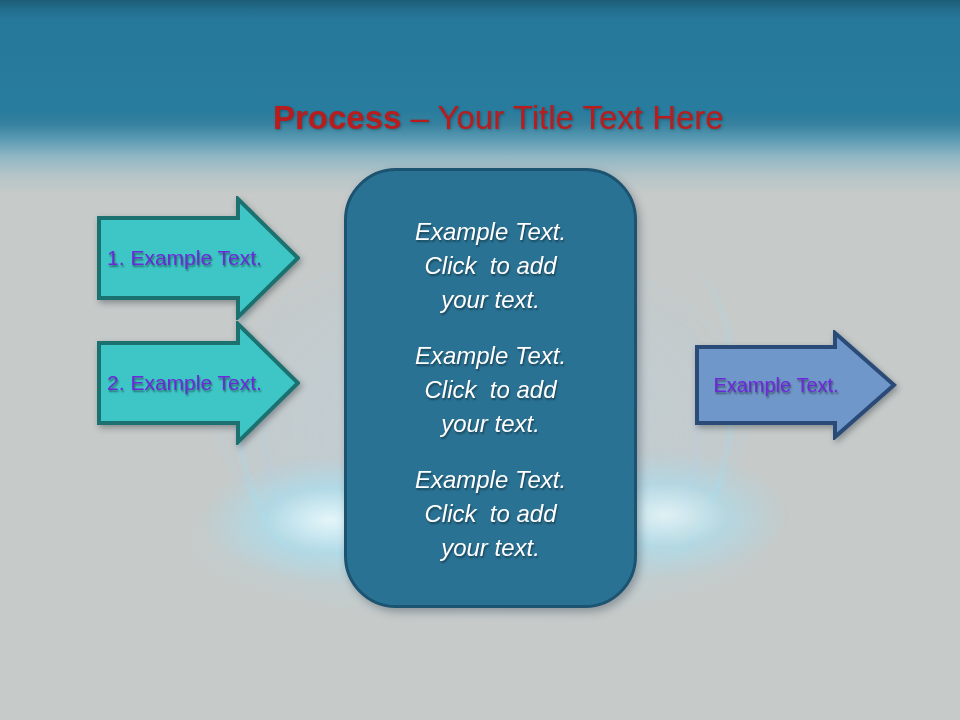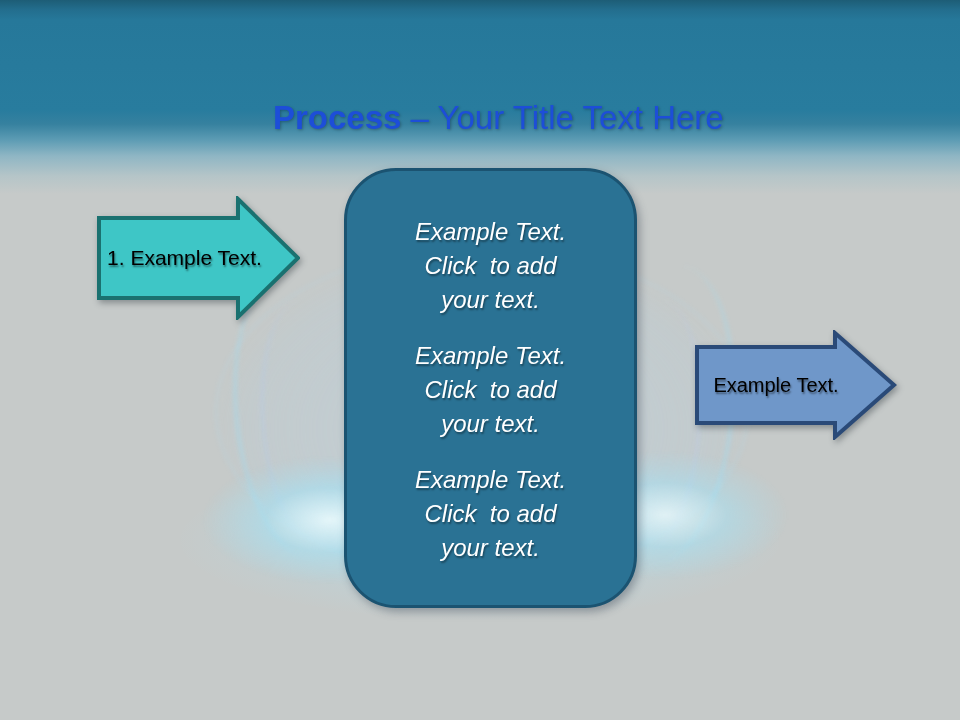--- a/index.html
+++ b/index.html
@@ -13,21 +13,21 @@
   
   .header-bg{
     position:absolute;left:0;top:0;width:960px;height:200px;
     background:linear-gradient(180deg,
       #1d5d76 0%, #236e8e 5%, #26789a 10%,
       #287c9e 55%, #36819f 62%, #5d9cb4 70%,
       #8fb6c4 78%, #b5c5c8 88%, #c6cac9 97%);
   }
   .title-row{
     position:absolute;left:0;top:52px;width:960px;
-    text-align:center;color:#1d4ed8;font-size:33px;line-height:44px;
+    text-align:center;color:#b91c1c;font-size:33px;line-height:44px;
     text-shadow:1px 1px 3px rgba(0,0,0,0.28);
     white-space:pre-wrap;
   }
   .title-bold{font-weight:bold;}
   
   .glow-layer{position:absolute;left:0;top:0;width:960px;height:720px;pointer-events:none;}
   .sphere{
     position:absolute;left:215px;top:245px;width:530px;height:330px;
     border-radius:50%;
     background:radial-gradient(ellipse at 50% 55%,
@@ -76,21 +76,21 @@
     filter:blur(1px);
   }
   
   .larrow{position:absolute;left:97px;width:203px;height:124px;
     filter:drop-shadow(2px 3px 3px rgba(55,65,70,0.45));}
   .larrow-1{top:196px;} .larrow-2{top:321px;} .larrow-3{top:443px;}
   .arrow-label{
     position:absolute;left:0;top:0;width:100%;height:100%;
     display:flex;align-items:center;justify-content:center;
     padding-right:28px;box-sizing:border-box;
-    color:#000000;font-size:21px;
+    color:#6d28d9;font-size:21px;
     text-shadow:1px 2px 2px rgba(0,0,0,0.45);
     white-space:pre-wrap;
   }
   
   .rarrow{position:absolute;left:695px;top:330px;width:202px;height:110px;
     filter:drop-shadow(2px 3px 3px rgba(55,65,70,0.45));}
   .rarrow .arrow-label{font-size:20px;padding-right:40px;}
   
   .center-box{
     position:absolute;left:344px;top:168px;width:293px;height:440px;
@@ -133,20 +133,26 @@
     <div class="glow-spot glow-right"></div>
   </div>
 
   <div class="larrow larrow-1 z2">
     <svg width="203" height="124" viewBox="0 0 203 124">
       <polygon points="2,22 141,22 141,3 201,62 141,121 141,102 2,102" fill="#3ec6c6" stroke="#1a7170" stroke-width="4" stroke-linejoin="miter"></polygon>
     </svg>
     <div class="arrow-label">1. Example Text.</div>
   </div>
 
+  <div class="larrow larrow-2 z2">
+    <svg width="203" height="124" viewBox="0 0 203 124">
+      <polygon points="2,22 141,22 141,3 201,62 141,121 141,102 2,102" fill="#3ec6c6" stroke="#1a7170" stroke-width="4" stroke-linejoin="miter"></polygon>
+    </svg>
+    <div class="arrow-label">2. Example Text.</div>
+  </div>
 
 
   <div class="center-box">
     <div class="box-block">
       <div class="box-line">Example Text.</div>
       <div class="box-line">Click  to add</div>
       <div class="box-line">your text.</div>
     </div>
     <div class="box-block">
       <div class="box-line">Example Text.</div>

